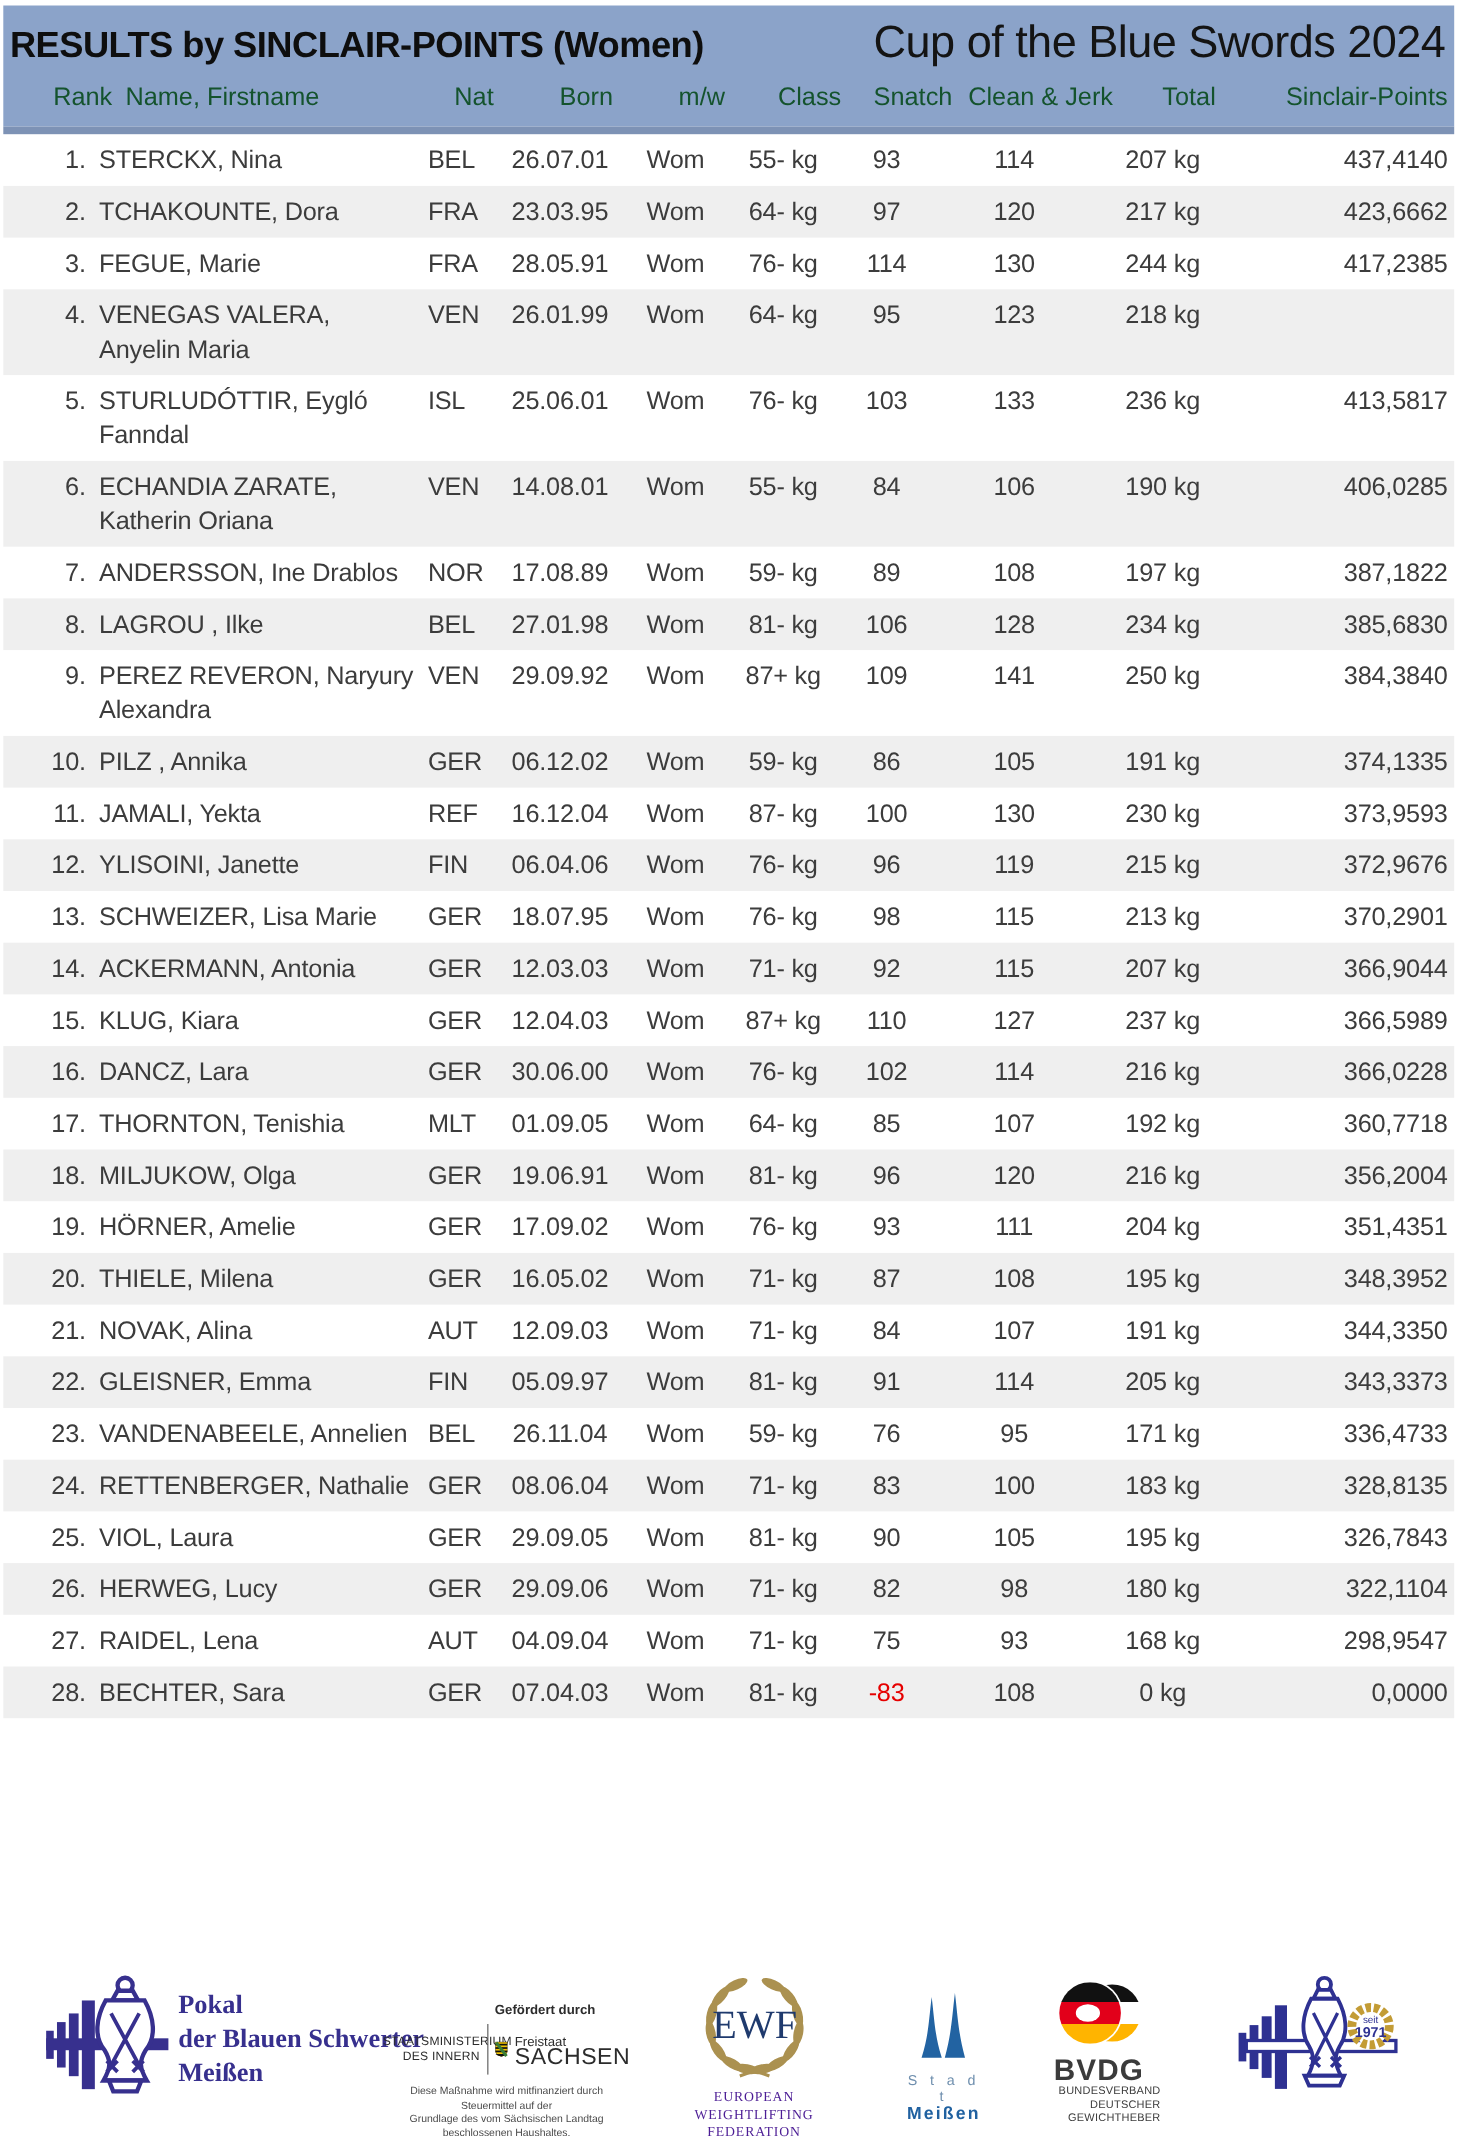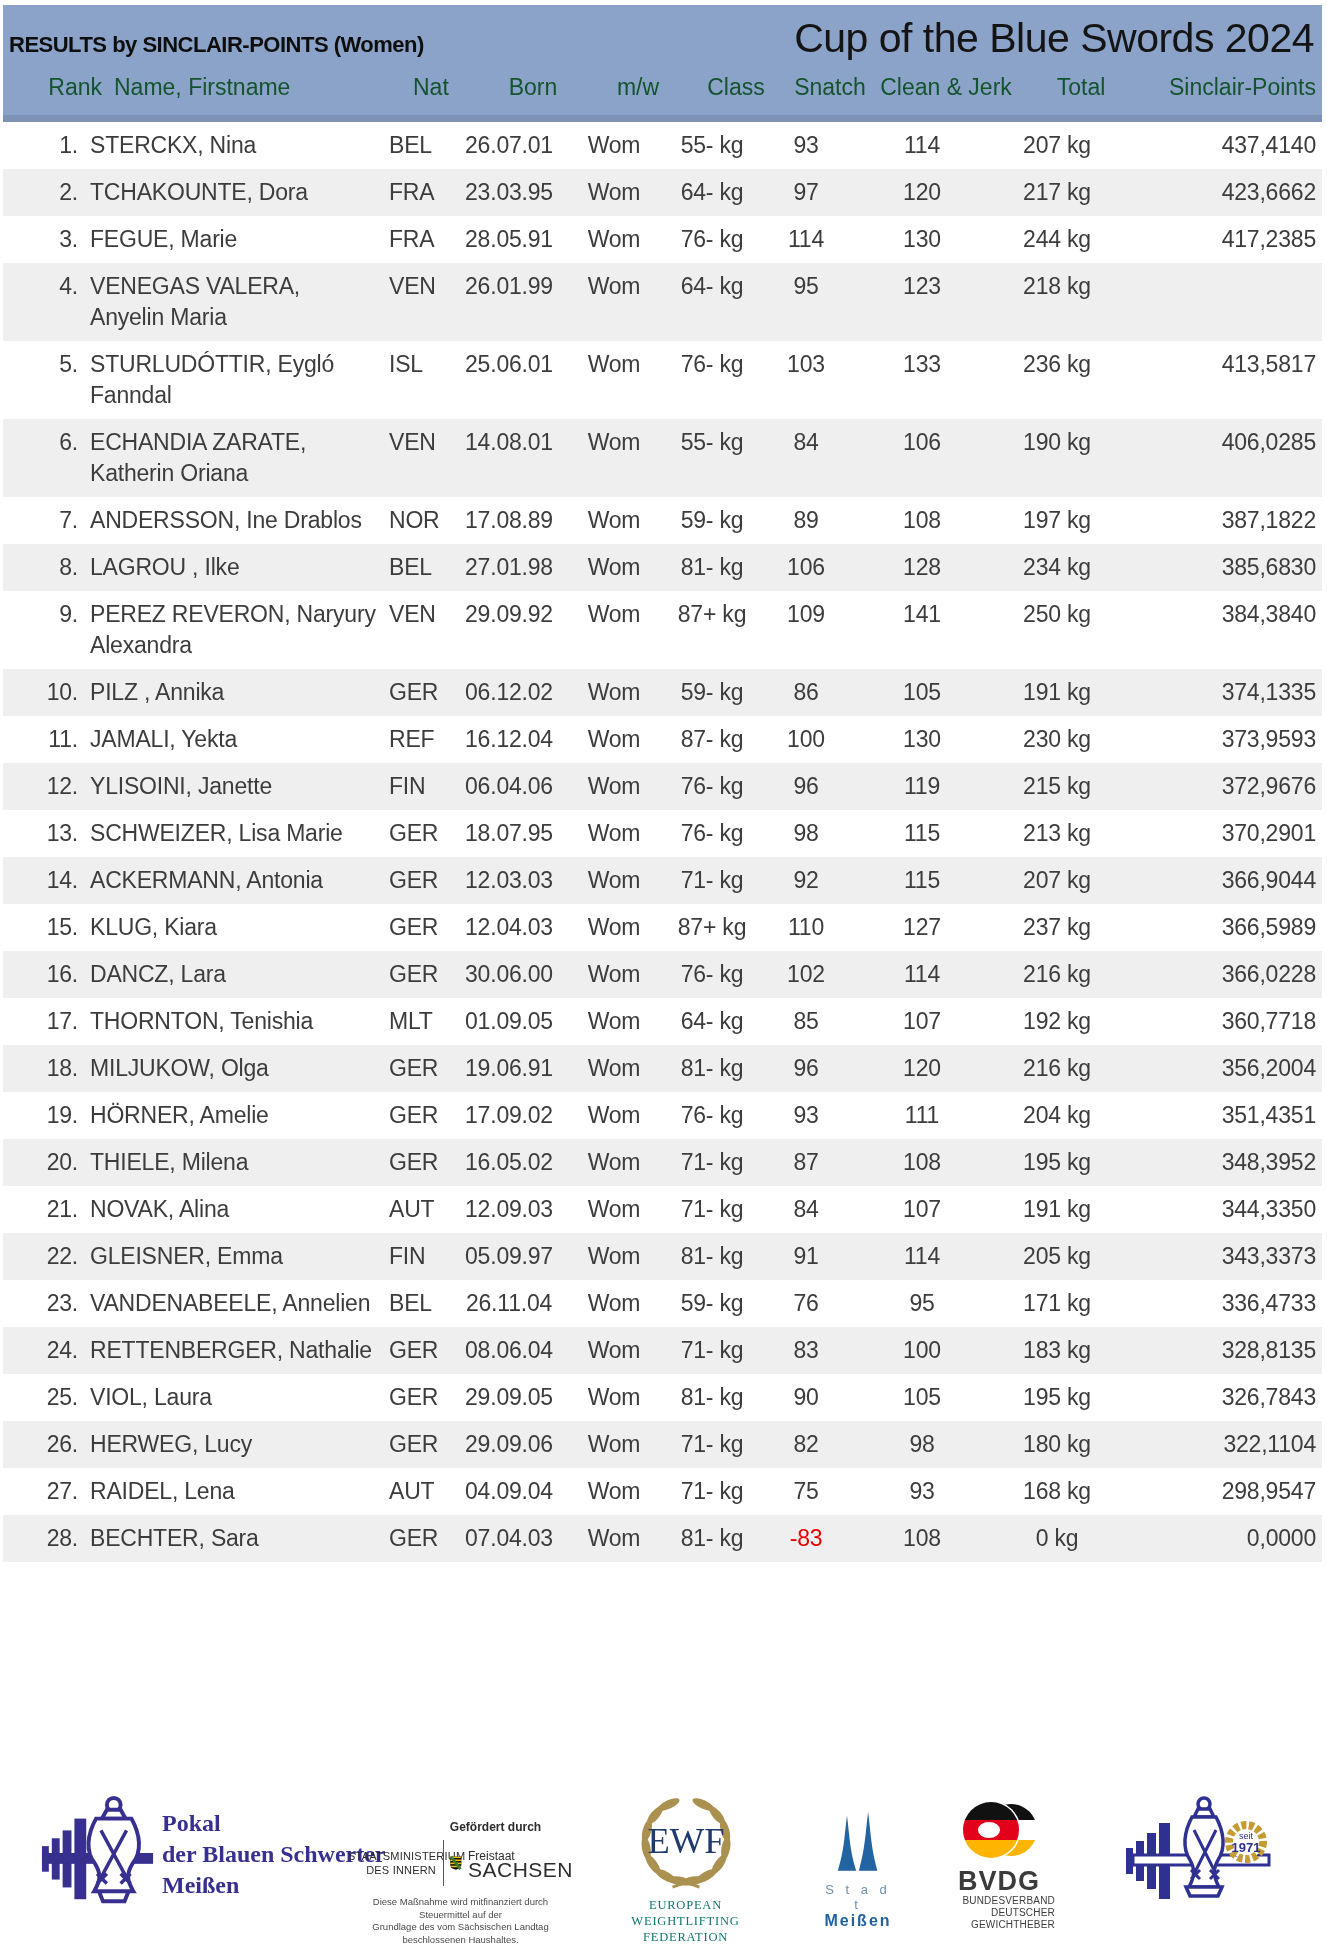--- a/index.html
+++ b/index.html
@@ -4,21 +4,21 @@
 <style>
   html,body{margin:0;padding:0;background:#fff;}
   .page{position:relative;width:1327px;height:1957px;background:#ffffff;overflow:hidden;
         font-family:"Liberation Sans",sans-serif;color:#3c3c3c;}
   .sheet{position:absolute;left:3px;top:5px;width:1319px;}
 
   
   .hdr{background:#8ba3c9;}
   .title-row{display:flex;justify-content:space-between;align-items:baseline;
              padding:10px 6px 0 6px;height:45px;}
-  .title-main{font-size:22px;font-weight:bold;color:#0e0e0e;letter-spacing:-0.5px;white-space:nowrap;}
+  .title-main{font-size:33px;font-weight:bold;color:#0e0e0e;letter-spacing:-0.5px;white-space:nowrap;}
   .title-event{font-size:41px;font-weight:400;color:#141414;letter-spacing:-0.5px;white-space:nowrap;padding-right:2px;}
   .cols-row{height:43px;align-items:end;padding-bottom:12px;font-size:23px;color:#14532d;margin-left:24px;}
   .hstrip{height:7px;background:#7d92b5;}
 
   
   .grid{display:grid;grid-template-columns:75px 308px 64px 118px 92px 104px 84px 148px 122px 1fr;}
   .row{padding:8px 0;font-size:23px;letter-spacing:-0.2px;}
   .row.alt{background:#efefef;}
   .cell,.hcell{line-height:31px;}
   .c-rank{text-align:right;}
@@ -37,21 +37,21 @@
   .saxony{left:348px;top:1820px;width:225px;color:#2c2c2c;}
   .sax-funded{text-align:center;padding-left:70px;font-size:12px;margin-bottom:6px;font-weight:bold;}
   .sax-main{display:flex;align-items:center;}
   .sax-ministry{width:88px;text-align:right;font-size:11px;line-height:14px;letter-spacing:0.2px;}
   .sax-div{width:1px;height:46px;background:#555;margin:0 7px;}
   .sax-state{line-height:14px;}
   .sax-state .s1{font-size:12px;}
   .sax-state .s2{font-size:21px;letter-spacing:0.5px;}
   .sax-note{margin-top:10px;font-size:9.5px;line-height:12.5px;text-align:center;color:#4a4a4a;}
 
-  .ewf{left:608px;top:1793px;width:155px;text-align:center;color:#0f766e;}
+  .ewf{left:608px;top:1793px;width:155px;text-align:center;color:#4c1d95;}
   .ewf-lines{font-size:12.5px;line-height:16px;letter-spacing:0.8px;font-family:"Liberation Serif",serif;}
 
   .stadt{left:820px;top:1810px;width:76px;text-align:center;}
   .stadt-l1{font-size:13px;color:#6f8fae;letter-spacing:4px;line-height:15px;}
   .stadt-l2{font-size:16px;font-weight:bold;color:#2061a0;letter-spacing:2px;line-height:18px;}
 
   .bvdg{left:943px;top:1799px;width:112px;text-align:center;color:#3b3b3b;}
   .bvdg-acr{font-size:27px;font-weight:bold;letter-spacing:1px;line-height:28px;}
   .bvdg-lines{font-size:10px;line-height:12px;letter-spacing:0.2px;text-align:right;}
 

